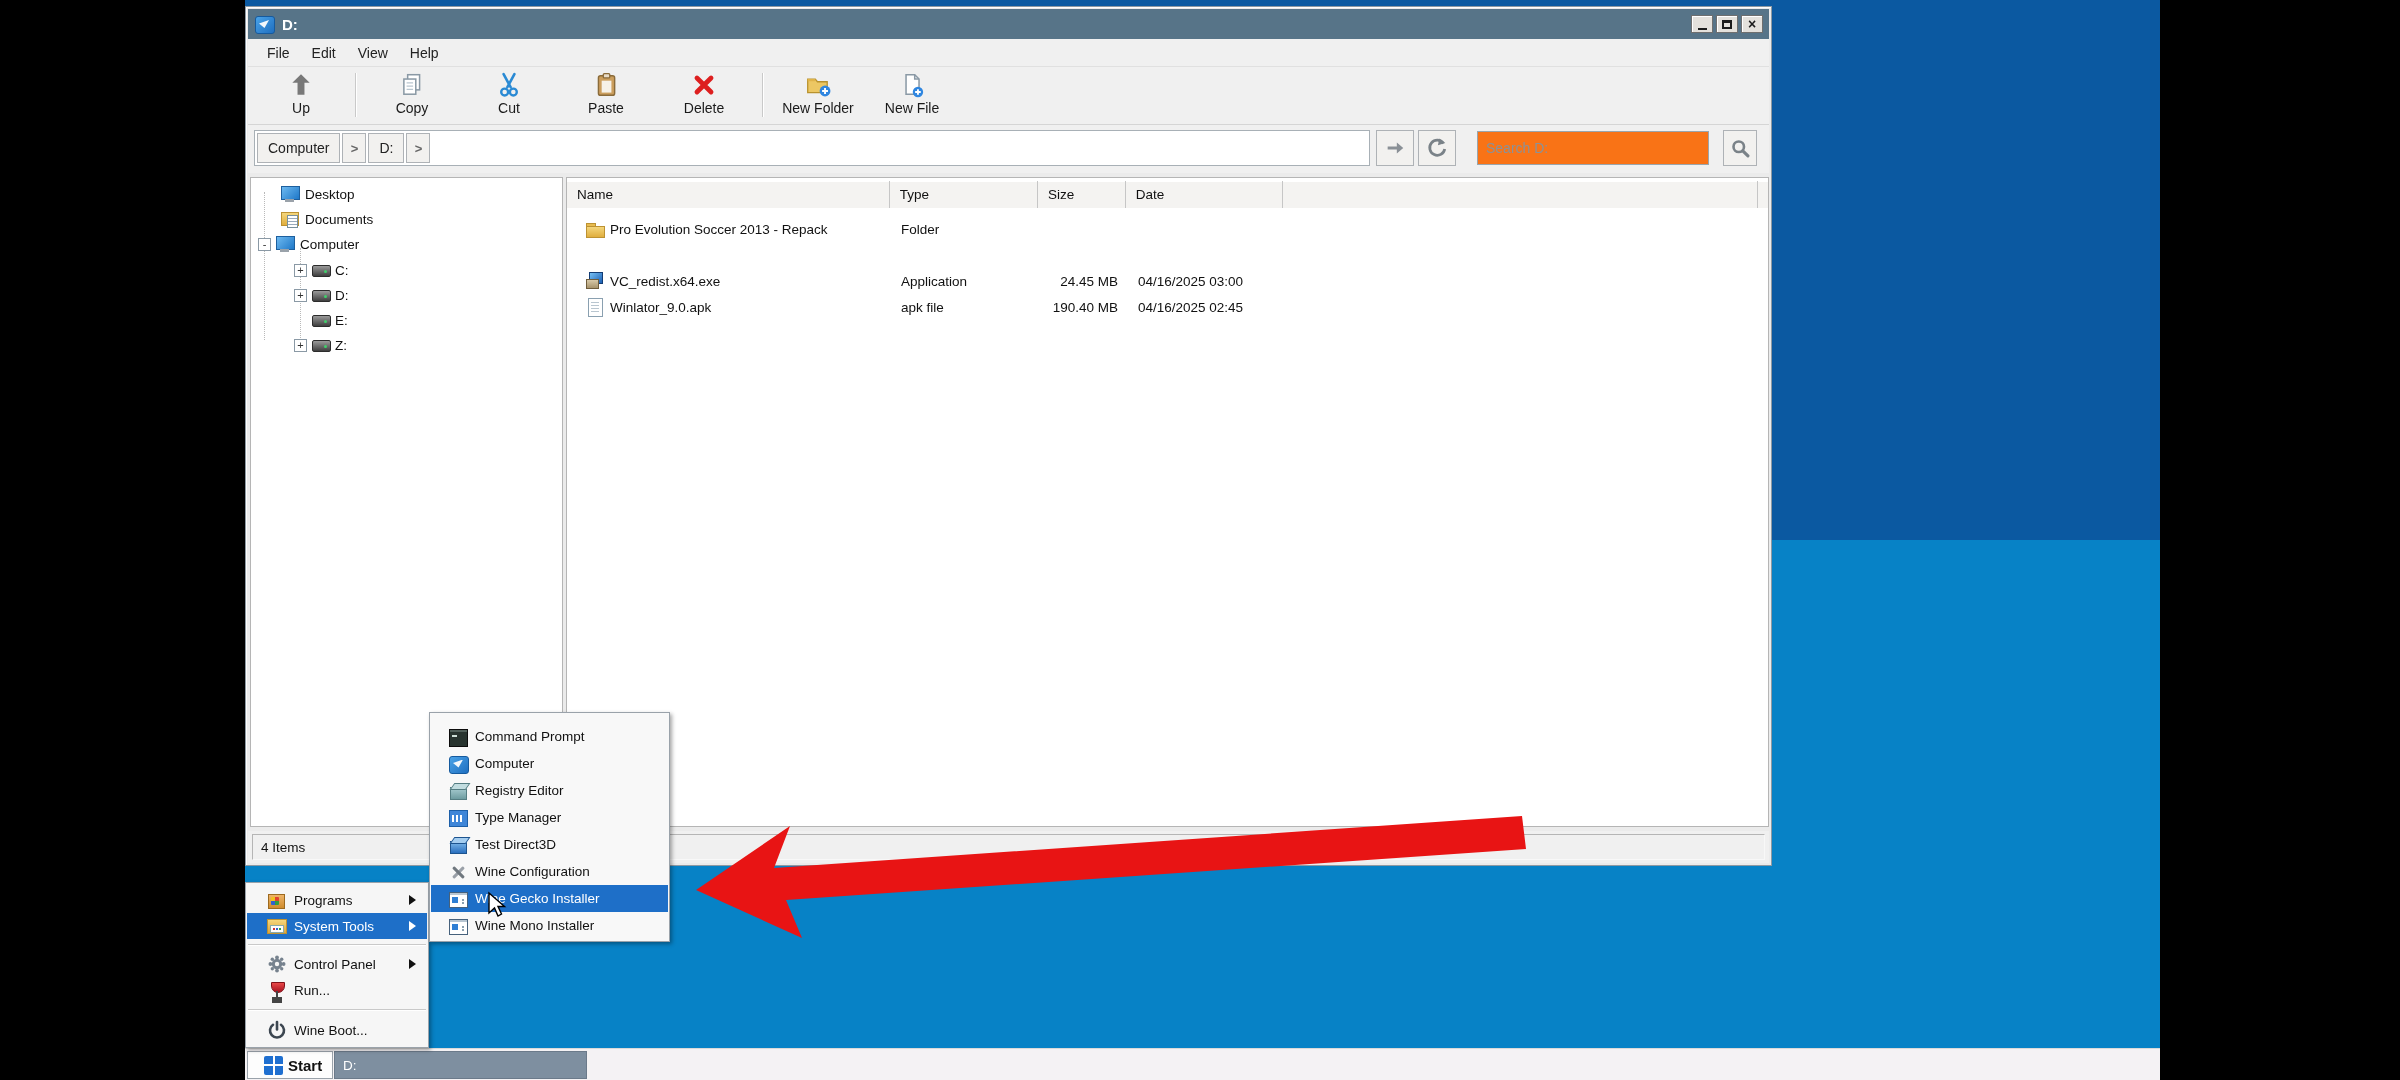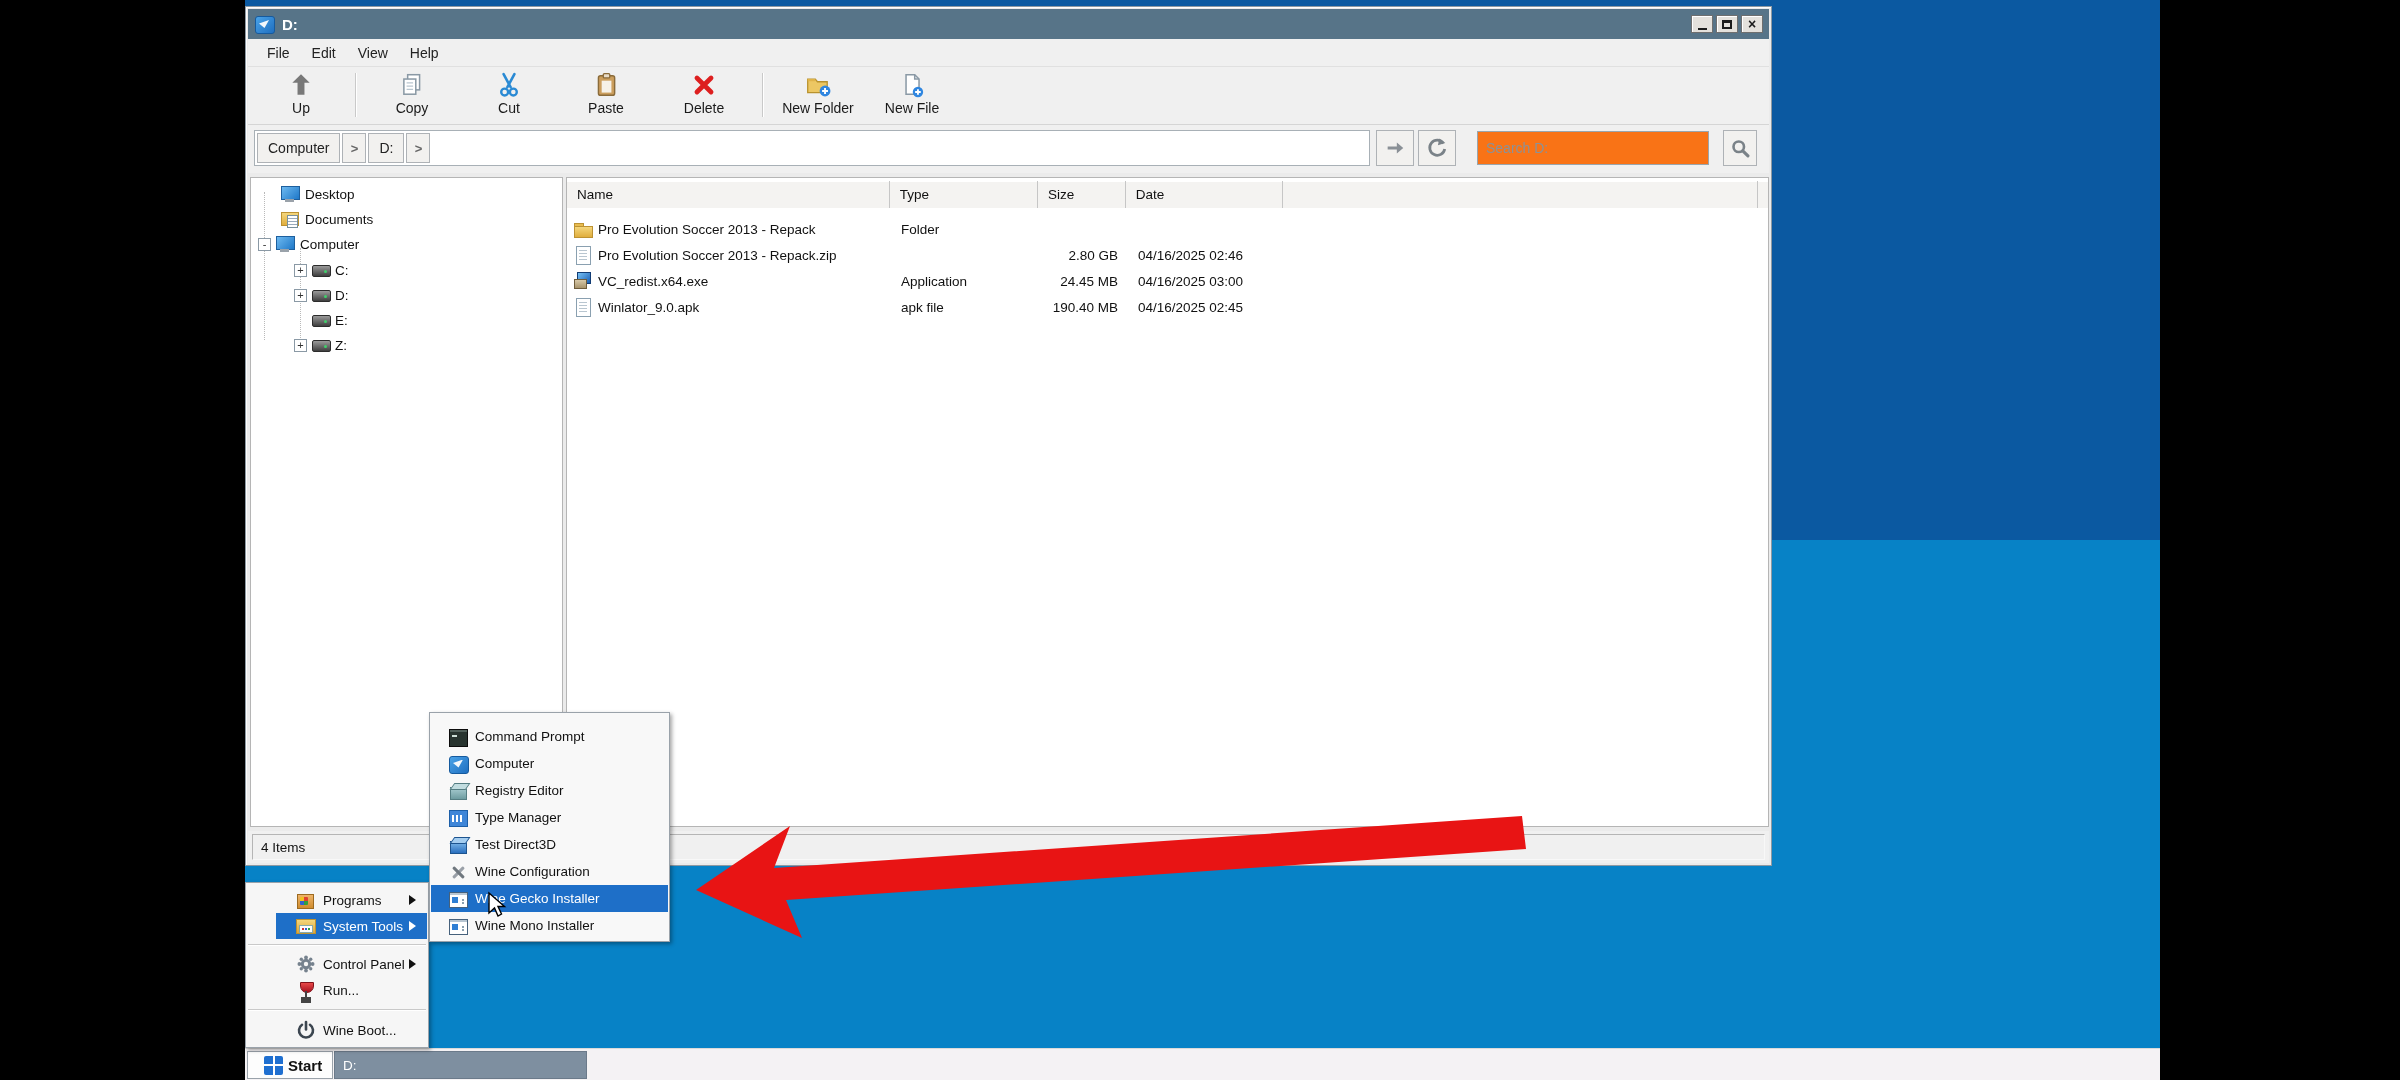--- a/index.html
+++ b/index.html
@@ -51,36 +51,36 @@
     text-align:center; color:#333; margin-right:5px; }
   .tree-dots { position:absolute; border-left:1px dotted #b9b9b9; }
   #list-pane { position:absolute; left:320px; top:170px; width:1203px; height:650px; background:#fff;
     border:1px solid #b5b5b5; }
   #list-header { position:absolute; left:0; top:3px; right:0; height:27px; display:flex;
     border-bottom:1px solid #c2c2c2; background:#f4f3f1; }
   .hcell { height:27px; border-right:1px solid #c6c6c6; font-size:13.5px; color:#111; display:flex;
     align-items:center; padding-left:10px; background:#f4f3f1; box-shadow:inset 0 1px 0 #fff; }
   .lrow { position:absolute; left:0; right:0; height:26px; }
   .lcell { position:absolute; top:0; height:26px; display:flex; align-items:center; font-size:13.5px; color:#111; }
-  .c-name { left:0; width:322px;padding-left:7px; }
+  .c-name { left:12px; width:322px;padding-left:7px; }
   .c-type { left:334px; width:140px; }
   .c-size { left:473px; width:78px; justify-content:flex-end; }
   .c-date { left:571px; width:150px; }
   .fic { width:18px; height:18px; position:relative; margin-right:6px; flex:0 0 18px; }
 
   
   #statusbar { position:absolute; left:2px; top:824px; right:2px; height:32px; background:#f0f0f0; }
   .status-panel { position:absolute; top:3px; height:26px; border:1px solid; border-color:#b5b5b5 #f8f8f8 #f8f8f8 #b5b5b5;
     font-size:13.5px; color:#111; display:flex; align-items:center; padding-left:8px; }
 
   
   #startmenu { position:absolute; left:0; top:882px; width:184px; height:166px; background:#f6f6f6;
     border:1px solid #9aa2aa; box-shadow:2px 2px 4px rgba(0,0,0,.35); z-index:5; }
   .sm-row { position:absolute; left:1px; right:1px; height:26px; display:flex; align-items:center;
-    font-size:13.5px; color:#111; padding-left:20px;margin-left:29px; }
+    font-size:13.5px; color:#111; padding-left:20px; }
   .sm-row.sel { background:#1e6fc8; color:#fff; }
   .sm-sep { position:absolute; left:2px; right:2px; height:1px; background:#c9c9c9; box-shadow:0 1px 0 #fff; }
   .sm-label { margin-left:7px; }
   .sm-arrow { position:absolute; right:6px; width:0; height:0; border:5px solid transparent; border-left:7px solid #111; }
   .sm-row.sel .sm-arrow { border-left-color:#fff; }
   #submenu { position:absolute; left:184px; top:712px; width:241px; height:230px; background:#f8f8f8;
     border:1px solid #9aa2aa; box-shadow:2px 2px 4px rgba(0,0,0,.35); z-index:6; }
   .sub-row { position:absolute; left:1px; right:1px; height:27px; display:flex; align-items:center;
     font-size:13.5px; color:#111; padding-left:17px; }
   .sub-row.sel { background:#1e6fc8; color:#fff; }
@@ -329,29 +329,20 @@
       </div>
       <div class="lrow" style="top:38px">
         <span class="lcell c-name">
               <span class="fic i-folder"></span>
               <span>Pro Evolution Soccer 2013 - Repack</span>
             </span>
         <span class="lcell c-type">Folder</span>
         <span class="lcell c-size"></span>
         <span class="lcell c-date"></span>
       </div>
-      <div class="lrow" style="top:64px">
-        <span class="lcell c-name">
-              <span class="fic i-doc"></span>
-              <span>Pro Evolution Soccer 2013 - Repack.zip</span>
-            </span>
-        <span class="lcell c-type"></span>
-        <span class="lcell c-size">2.80 GB</span>
-        <span class="lcell c-date">04/16/2025 02:46</span>
-      </div>
       <div class="lrow" style="top:90px">
         <span class="lcell c-name">
               <span class="fic i-app"></span>
               <span>VC_redist.x64.exe</span>
             </span>
         <span class="lcell c-type">Application</span>
         <span class="lcell c-size">24.45 MB</span>
         <span class="lcell c-date">04/16/2025 03:00</span>
       </div>
       <div class="lrow" style="top:116px">

